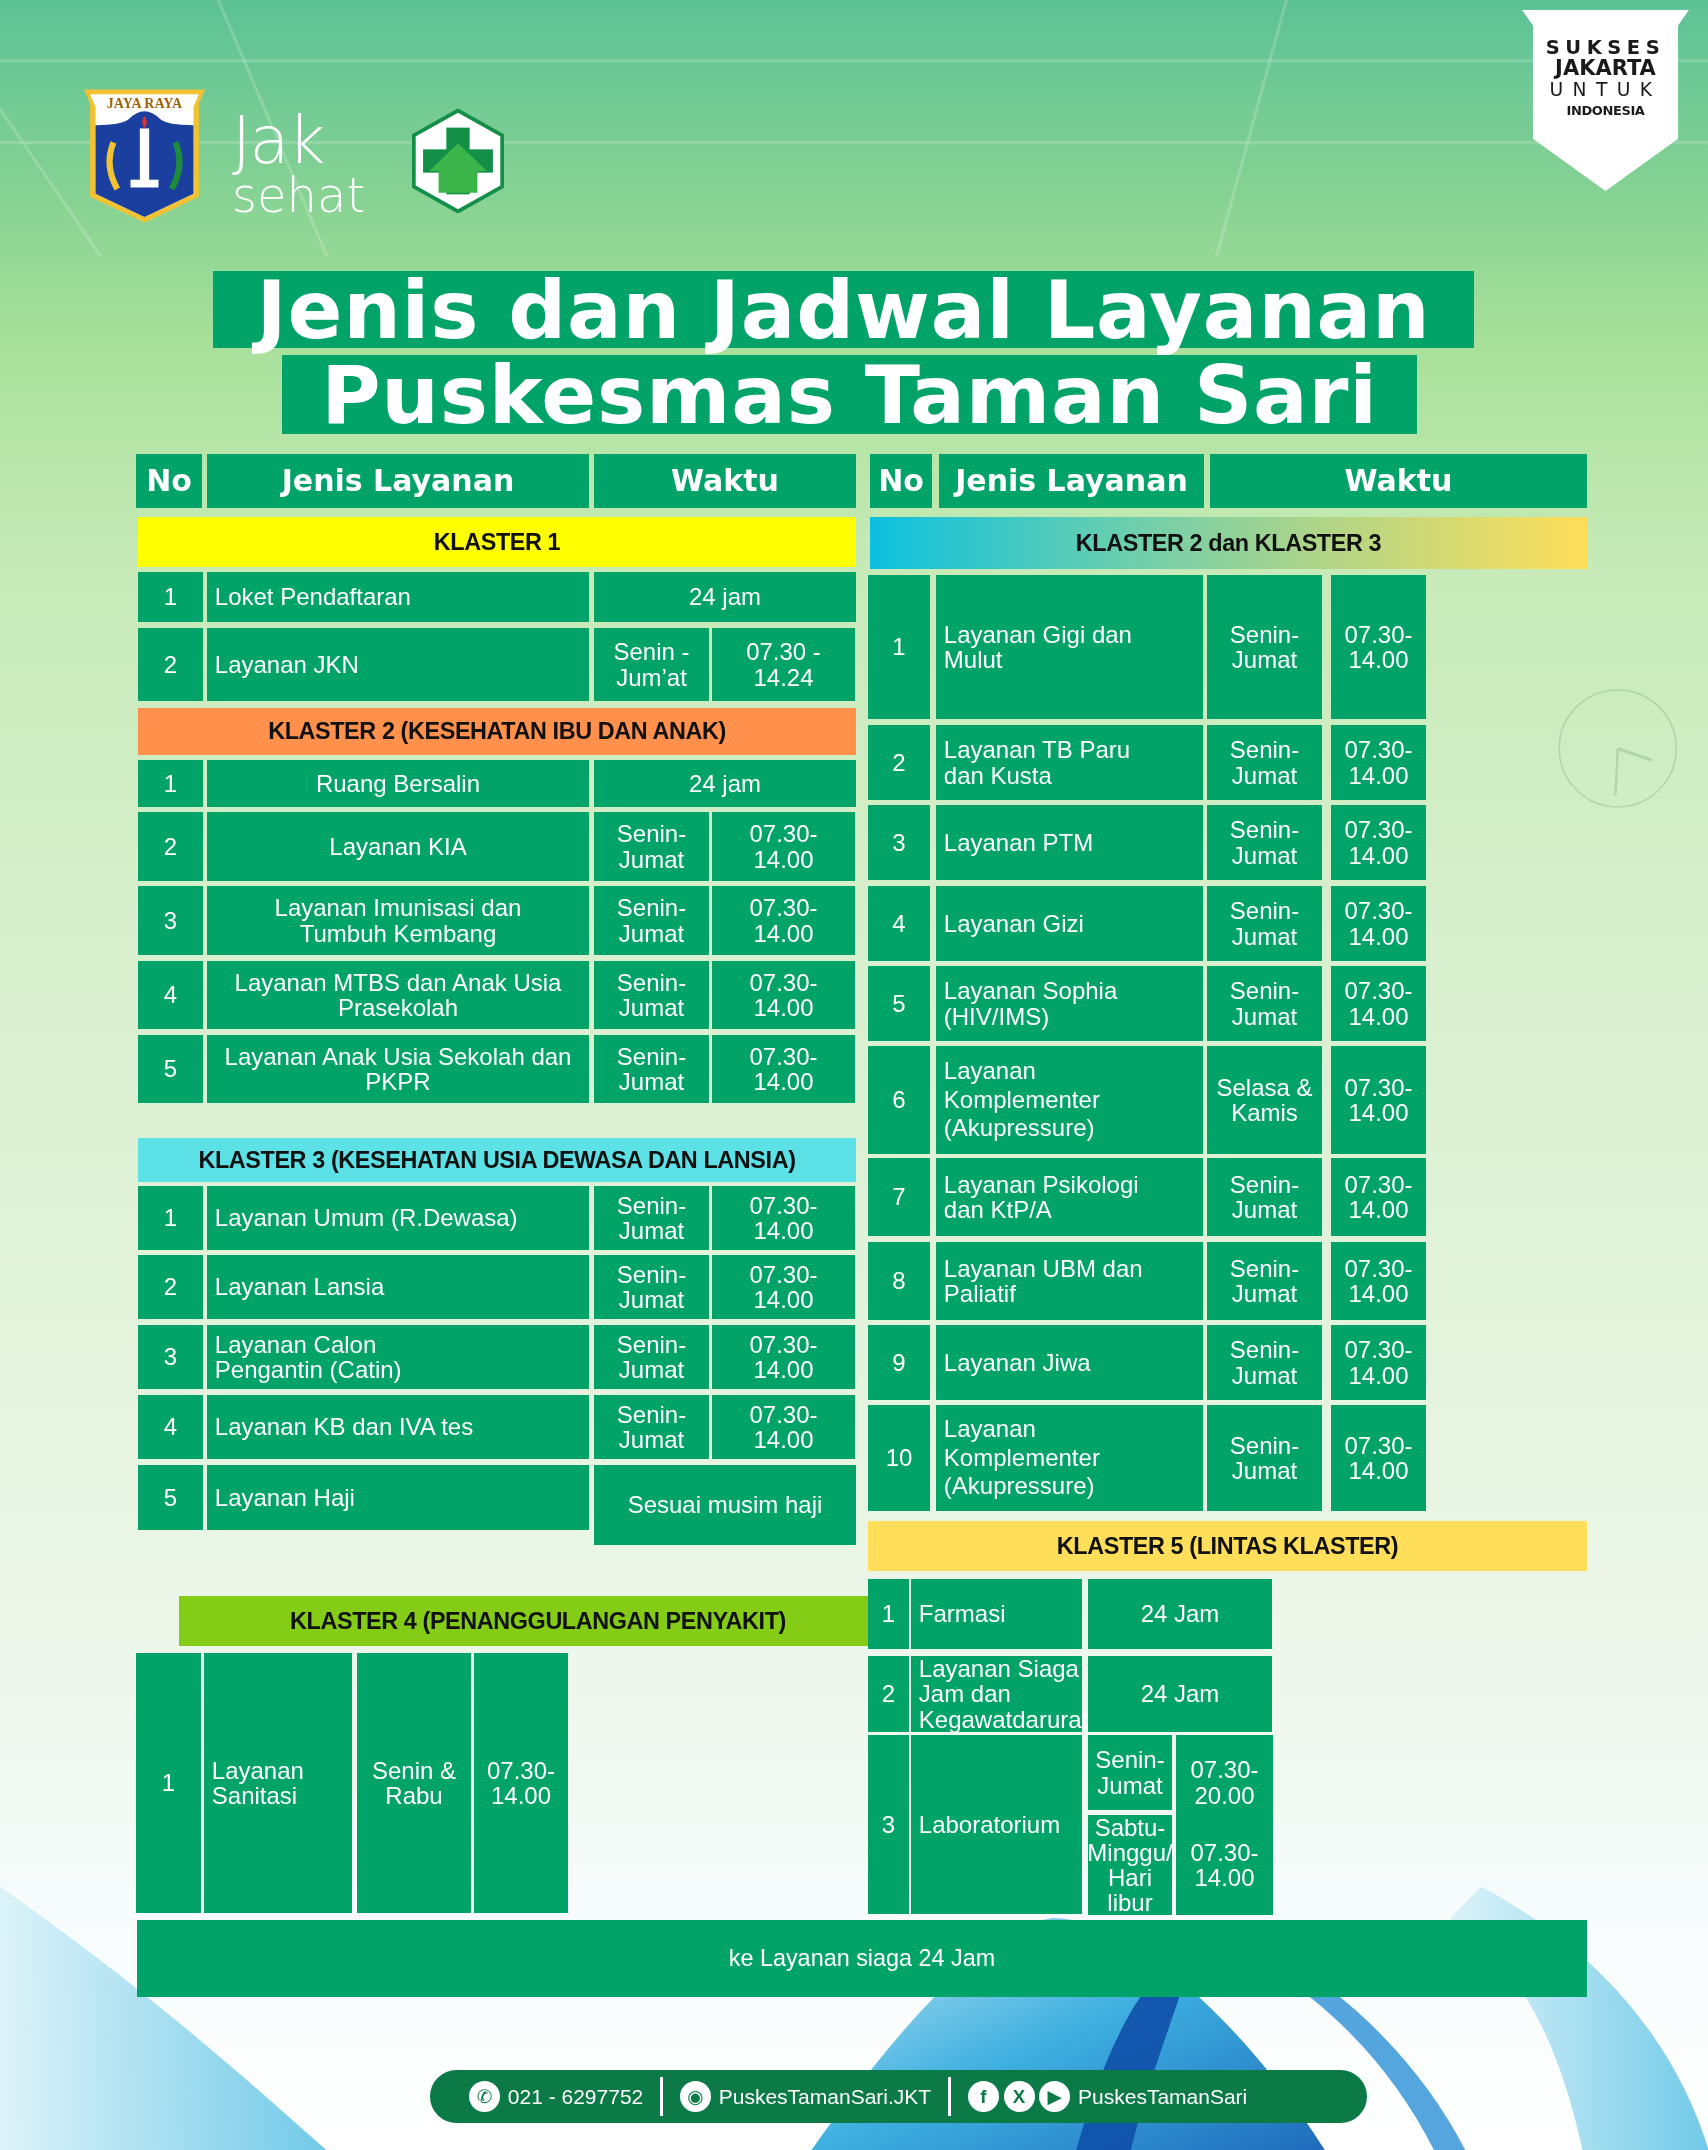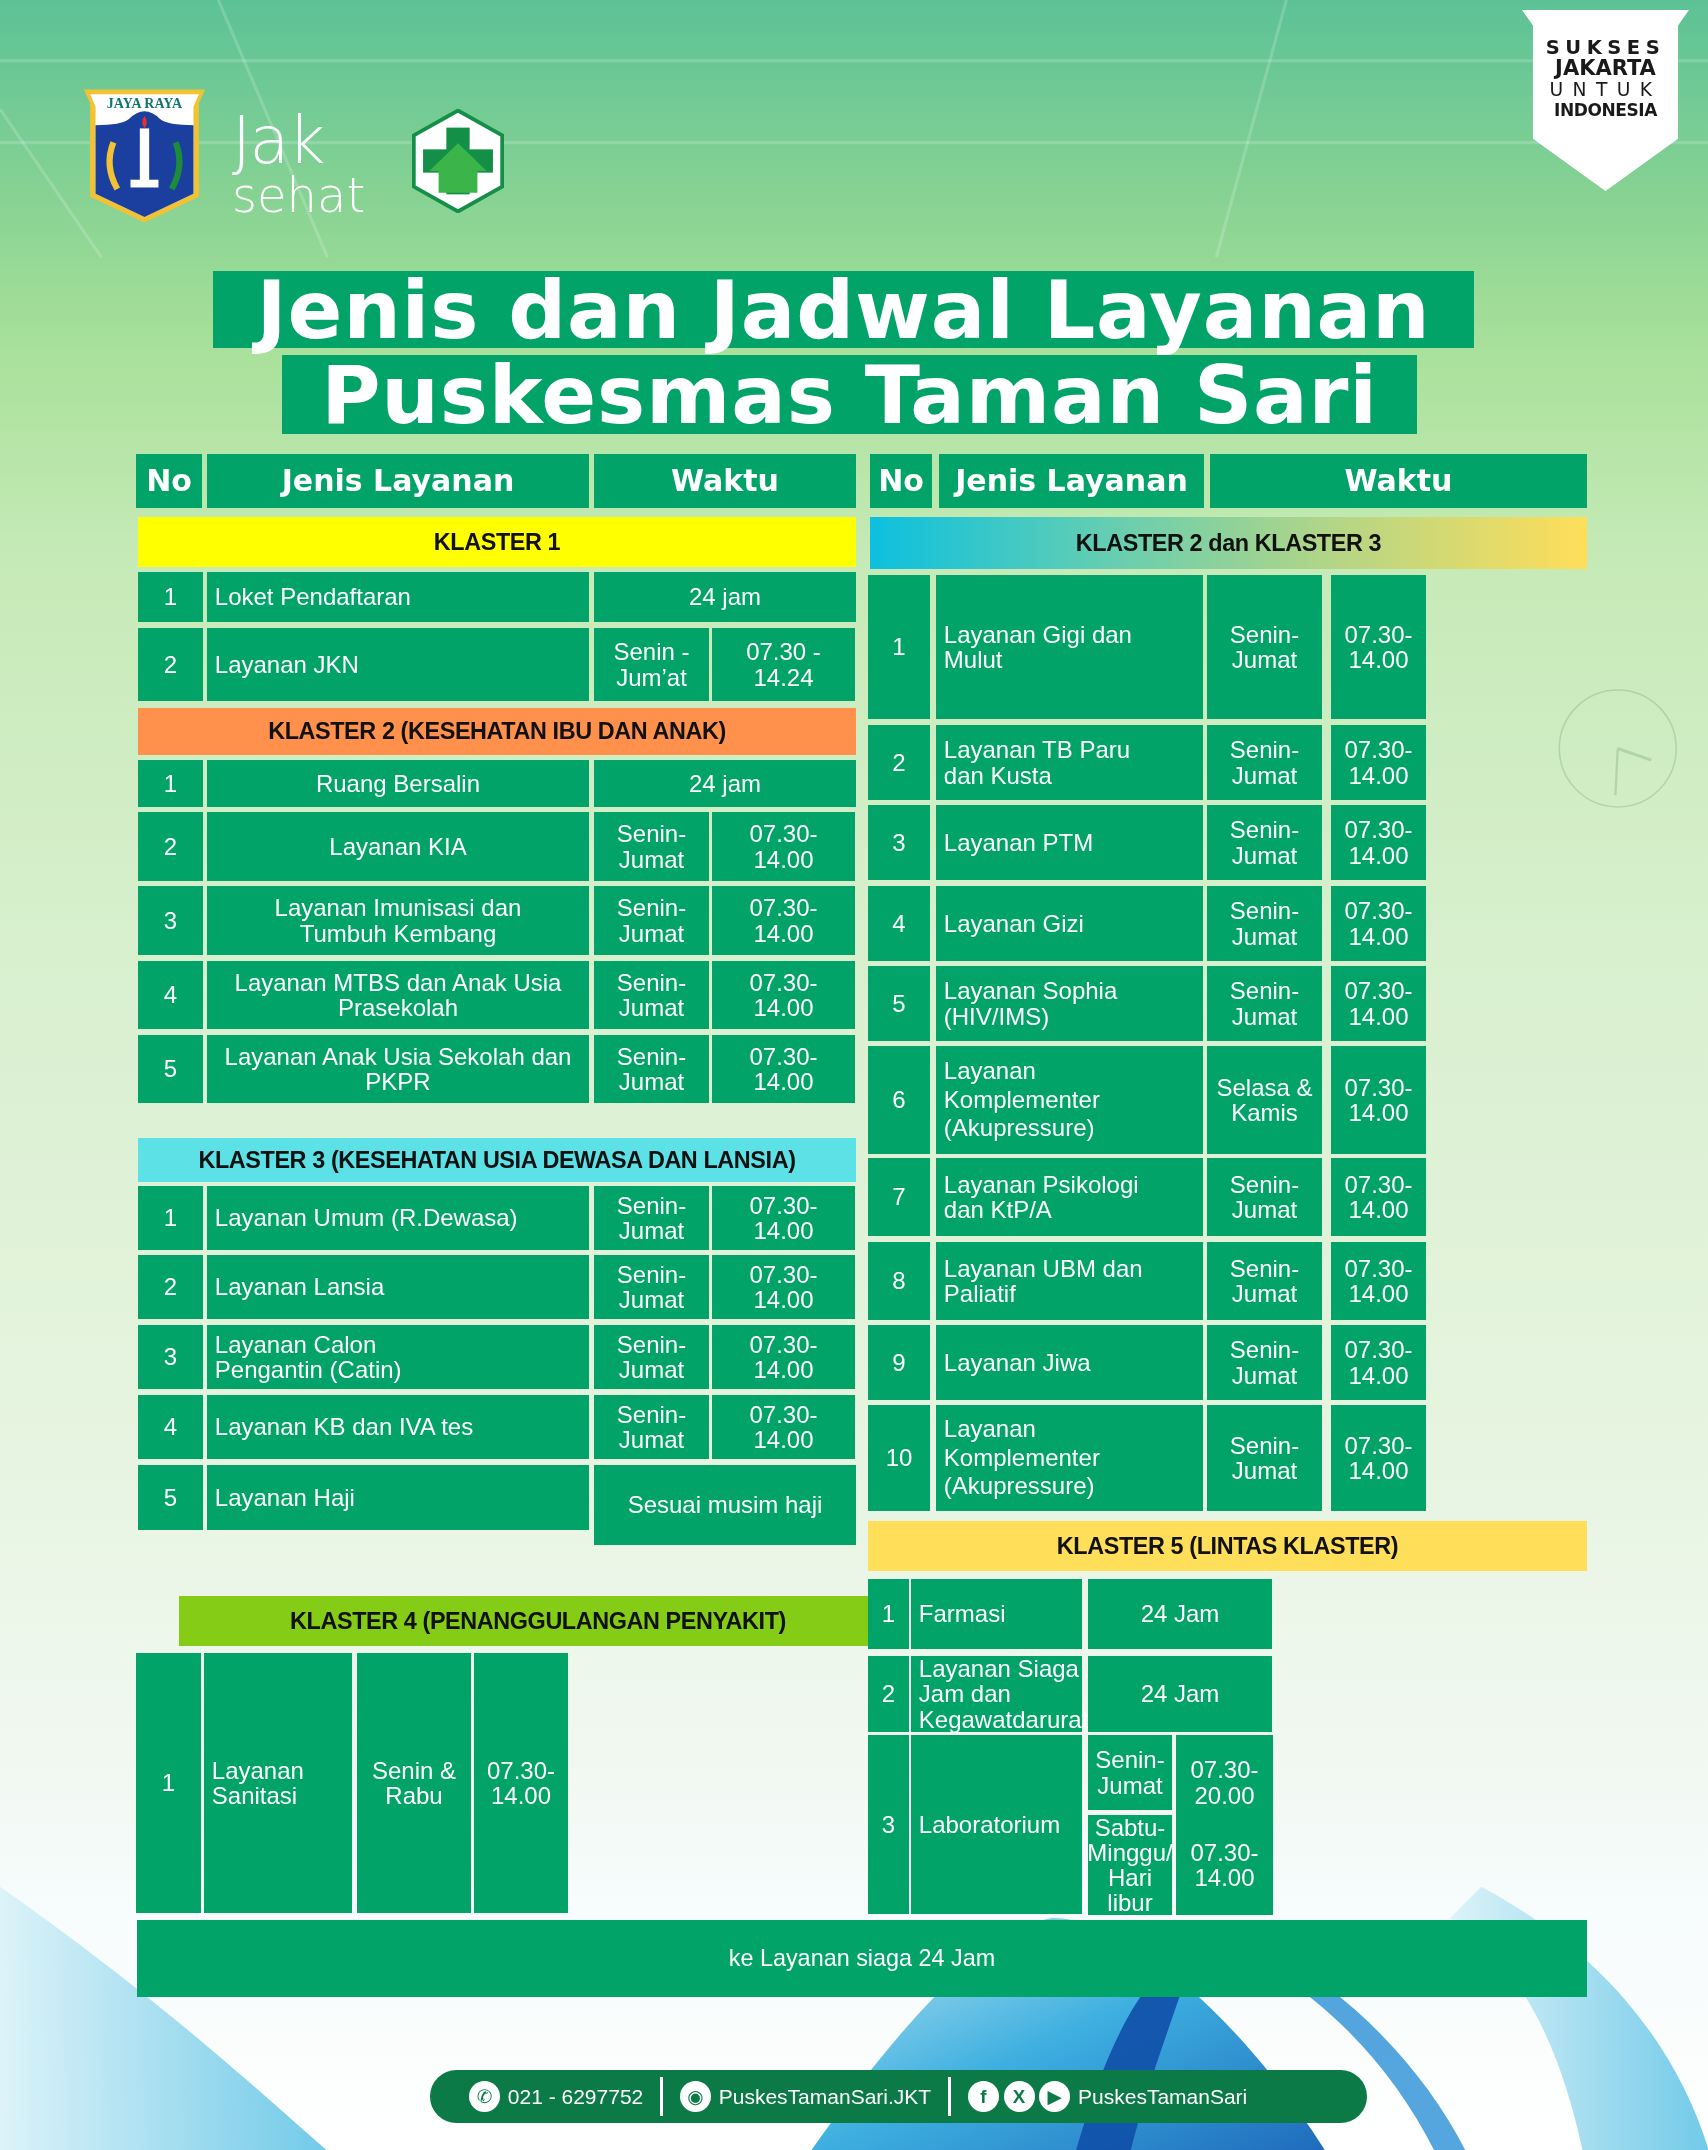--- a/index.html
+++ b/index.html
@@ -81,21 +81,21 @@
   <svg width="125" height="136" viewBox="0 0 160 175">
     <path d="M2 2 H158 L150 20 V140 L80 173 L10 140 V20 Z" fill="#f2c233"></path>
     <path d="M10 8 H150 L143 24 V136 L80 166 L17 136 V24 Z" fill="#ffffff"></path>
     <path d="M17 48 Q50 48 60 40 Q80 20 100 40 Q110 48 143 48 V136 L80 166 L17 136 Z" fill="#1b3f9e"></path>
     <rect x="74" y="52" width="12" height="70" fill="#ffffff"></rect>
     <path d="M80 36 Q86 44 80 52 Q74 44 80 36 Z" fill="#e33030"></path>
     <rect x="62" y="118" width="36" height="10" fill="#ffffff"></rect>
     <path d="M40 70 Q28 100 45 130" stroke="#f2c233" stroke-width="8" fill="none"></path>
     <path d="M120 70 Q132 100 115 130" stroke="#1c8c3b" stroke-width="8" fill="none"></path>
   </svg>
-  <span style="position:absolute;left:0;top:7.8px;width:125px;text-align:center;color:#0f766e;font-family:'Liberation Serif',serif;font-weight:bold;font-size:14px;">JAYA RAYA</span>
+  <span style="position:absolute;left:0;top:7.8px;width:125px;text-align:center;color:#a16207;font-family:'Liberation Serif',serif;font-weight:bold;font-size:14px;">JAYA RAYA</span>
 </div>
 
 <div class="abs" style="left:232px;top:109px;width:156px;height:109px;color:#ffffff;">
   <div style="font-family:'DejaVu Sans',sans-serif;font-size:65px;line-height:64px;letter-spacing:-1.6px;font-weight:300;">Jak</div>
   <div style="font-family:'DejaVu Sans',sans-serif;font-size:48px;line-height:44px;font-weight:300;">sehat</div>
 </div>
 
 <div class="abs" style="left:412px;top:109px;width:92px;height:104px;">
   <svg width="92" height="104" viewBox="0 0 118 134">
     <polygon points="59,2 116,34 116,100 59,132 2,100 2,34" fill="#ffffff" stroke="#148f48" stroke-width="5"></polygon>
@@ -106,21 +106,21 @@
 </div>
 
 <div class="abs" style="left:1522px;top:10px;width:167px;height:181px;">
   <svg width="167" height="181" viewBox="0 0 214 232" style="position:absolute;left:0;top:0">
     <path d="M0 0 H214 L200 20 V165 L107 232 L14 165 V20 Z" fill="#ffffff"></path>
   </svg>
   <div style="position:absolute;left:0;top:26.5px;width:167px;text-align:center;color:#1a1a1a;font-family:'DejaVu Sans',sans-serif;font-weight:bold;line-height:21px;">
     <div style="font-size:19.5px;letter-spacing:5.5px;">SUKSES</div>
     <div style="font-size:21px;letter-spacing:0px;">JAKARTA</div>
     <div style="font-size:18.7px;letter-spacing:9.4px;font-weight:normal;">UNTUK</div>
-    <div style="font-size:17px;letter-spacing:-0.4px;">INDONESIA</div>
+    <div style="font-size:13px;letter-spacing:-0.4px;">INDONESIA</div>
   </div>
 </div>
 
 <div class="title-box" style="left:213px;top:271px;width:1261px;height:77px;font-size:81px;">
   <span>Jenis dan Jadwal Layanan</span>
 </div>
 <div class="title-box" style="left:282px;top:355px;width:1135px;height:79px;font-size:81px;">
   <span>Puskesmas Taman Sari</span>
 </div>
 

